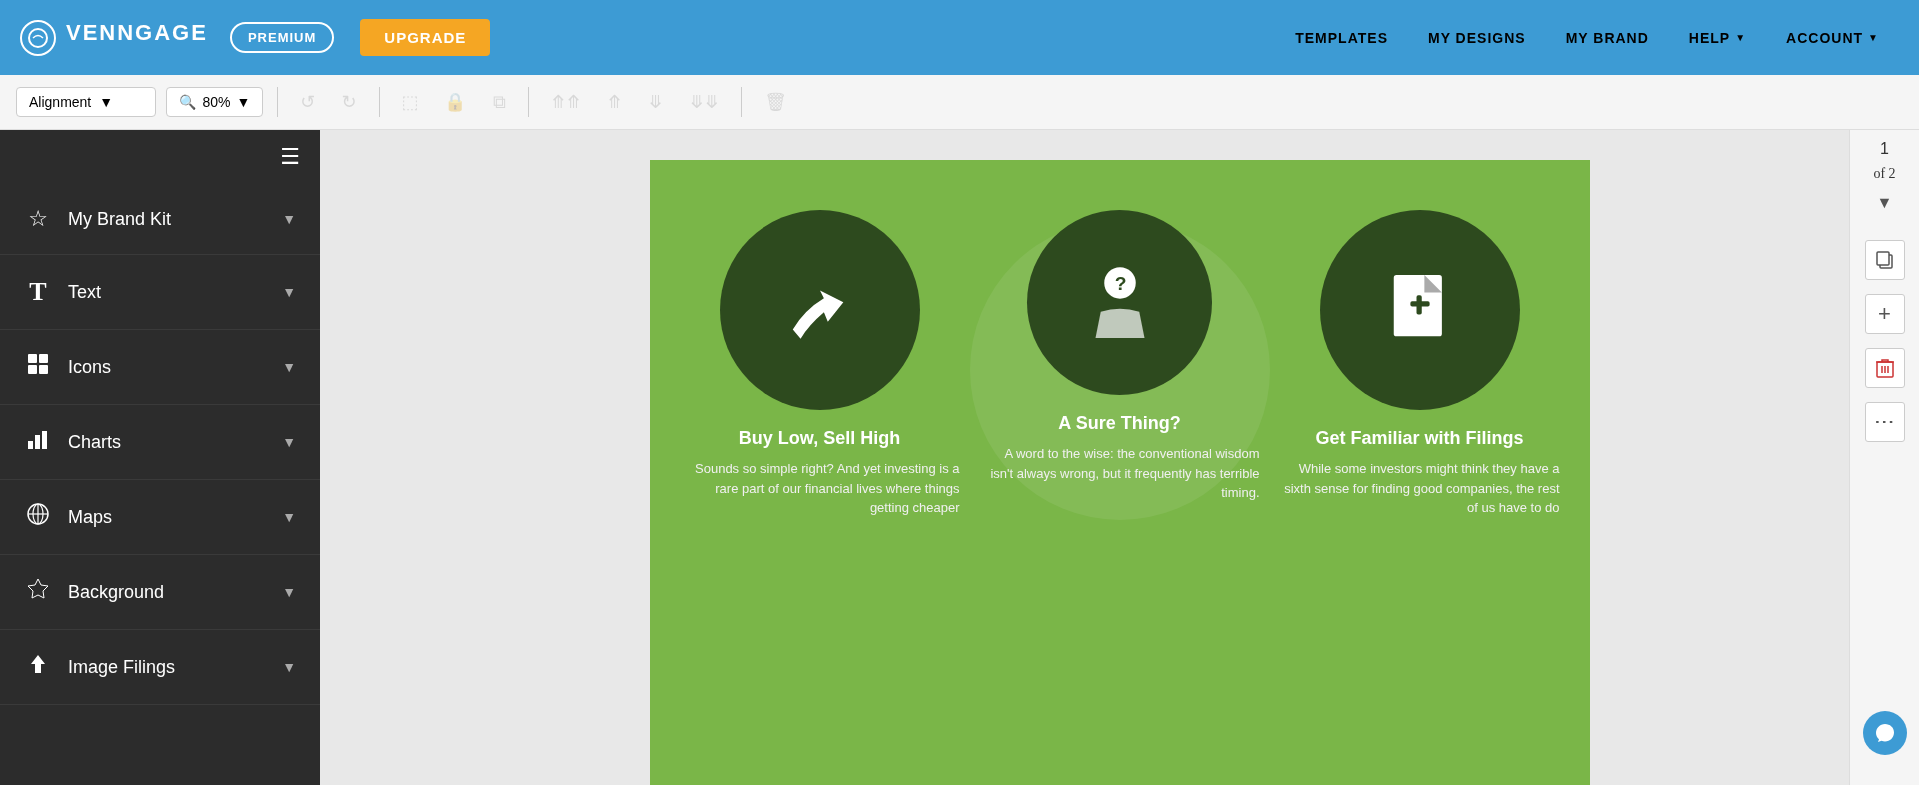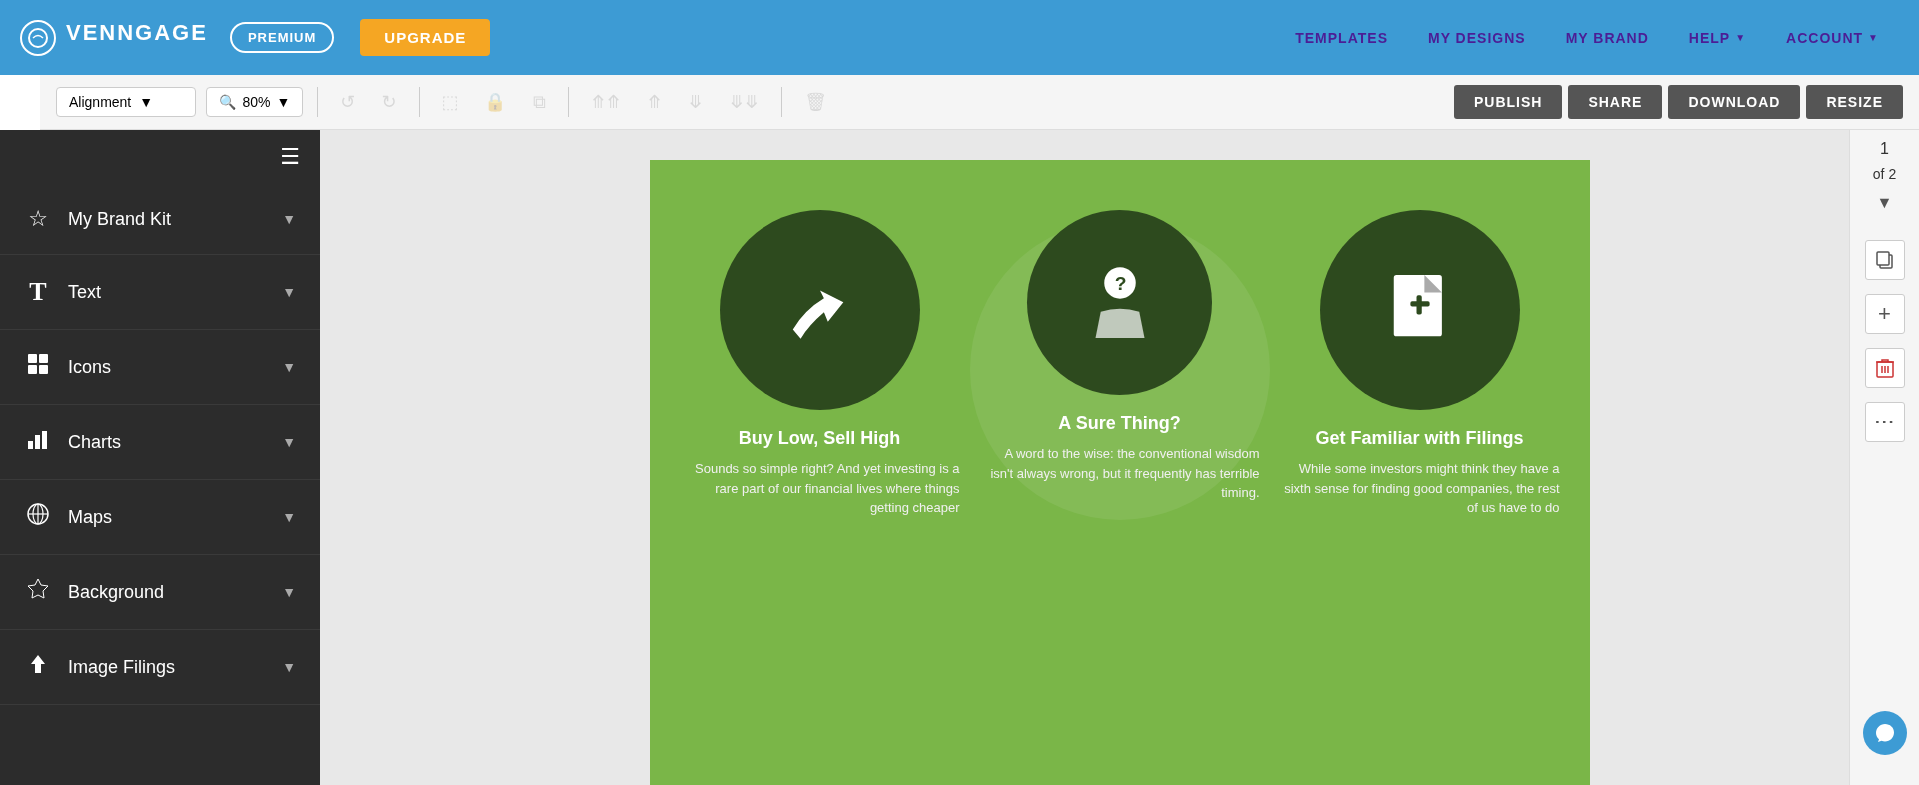--- a/index.html
+++ b/index.html
@@ -59,21 +59,21 @@
       margin-right: 20px;
     }
     .nav-links {
       display: flex;
       align-items: center;
       gap: 0;
       flex: 1;
       justify-content: flex-end;
     }
     .nav-link {
-      color: #4c1d95;
+      color: #000000;
       font-size: 14px;
       font-weight: 600;
       letter-spacing: 1px;
       padding: 0 20px;
       cursor: pointer;
       text-transform: uppercase;
       display: flex;
       align-items: center;
       gap: 5px;
     }
@@ -81,21 +81,20 @@
 
     
     .toolbar {
       background: #f5f5f5;
       border-bottom: 1px solid #ddd;
       height: 55px;
       display: flex;
       align-items: center;
       padding: 0 16px;
       gap: 10px;
-      margin-left: 40px;
     }
     .toolbar-select {
       display: flex;
       align-items: center;
       background: white;
       border: 1px solid #ccc;
       border-radius: 4px;
       padding: 6px 12px;
       font-size: 14px;
       cursor: pointer;
@@ -226,20 +225,21 @@
       gap: 8px;
     }
     .page-number {
       font-size: 16px;
       font-weight: 500;
       color: #333;
     }
     .page-of {
       font-size: 14px;
       color: #333;
+      font-family: Liberation Serif, serif;
     }
     .page-nav-btn {
       background: none;
       border: none;
       font-size: 16px;
       color: #555;
       cursor: pointer;
       padding: 4px;
     }
     .page-side-btn {
@@ -406,26 +406,20 @@
   <button class="toolbar-icon-btn disabled">⬚</button>
   <button class="toolbar-icon-btn disabled">🔒</button>
   <button class="toolbar-icon-btn disabled">⧉</button>
   <div class="toolbar-divider"></div>
   <button class="toolbar-icon-btn disabled">⤊⤊</button>
   <button class="toolbar-icon-btn disabled">⤊</button>
   <button class="toolbar-icon-btn disabled">⤋</button>
   <button class="toolbar-icon-btn disabled">⤋⤋</button>
   <div class="toolbar-divider"></div>
   <button class="toolbar-icon-btn disabled">🗑</button>
-  <div class="toolbar-right">
-    <button class="toolbar-action-btn">PUBLISH</button>
-    <button class="toolbar-action-btn">SHARE</button>
-    <button class="toolbar-action-btn">DOWNLOAD</button>
-    <button class="toolbar-action-btn">RESIZE</button>
-  </div>
 </div>
 
 <div class="main-layout">
 
   <aside class="sidebar">
     <div class="sidebar-menu-icon">
       <button class="hamburger">☰</button>
     </div>
 
     <div class="sidebar-item">

